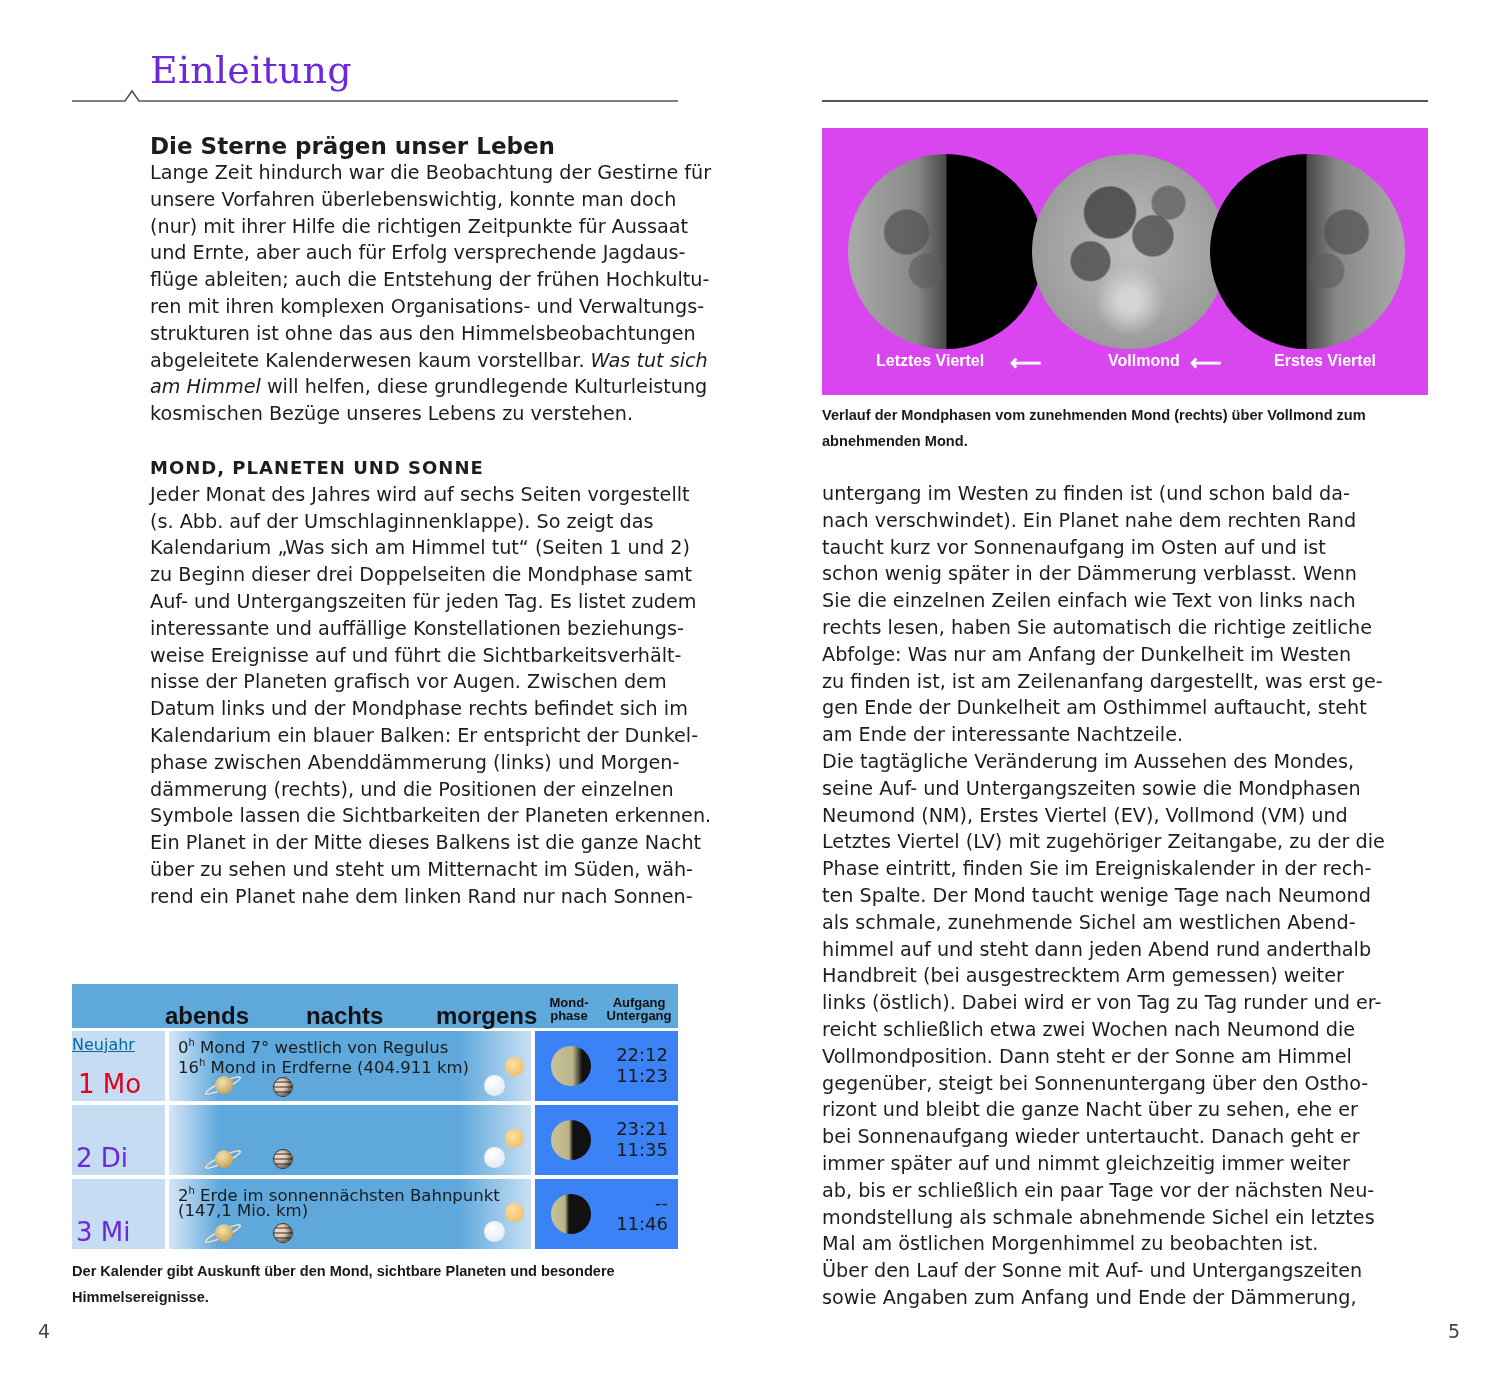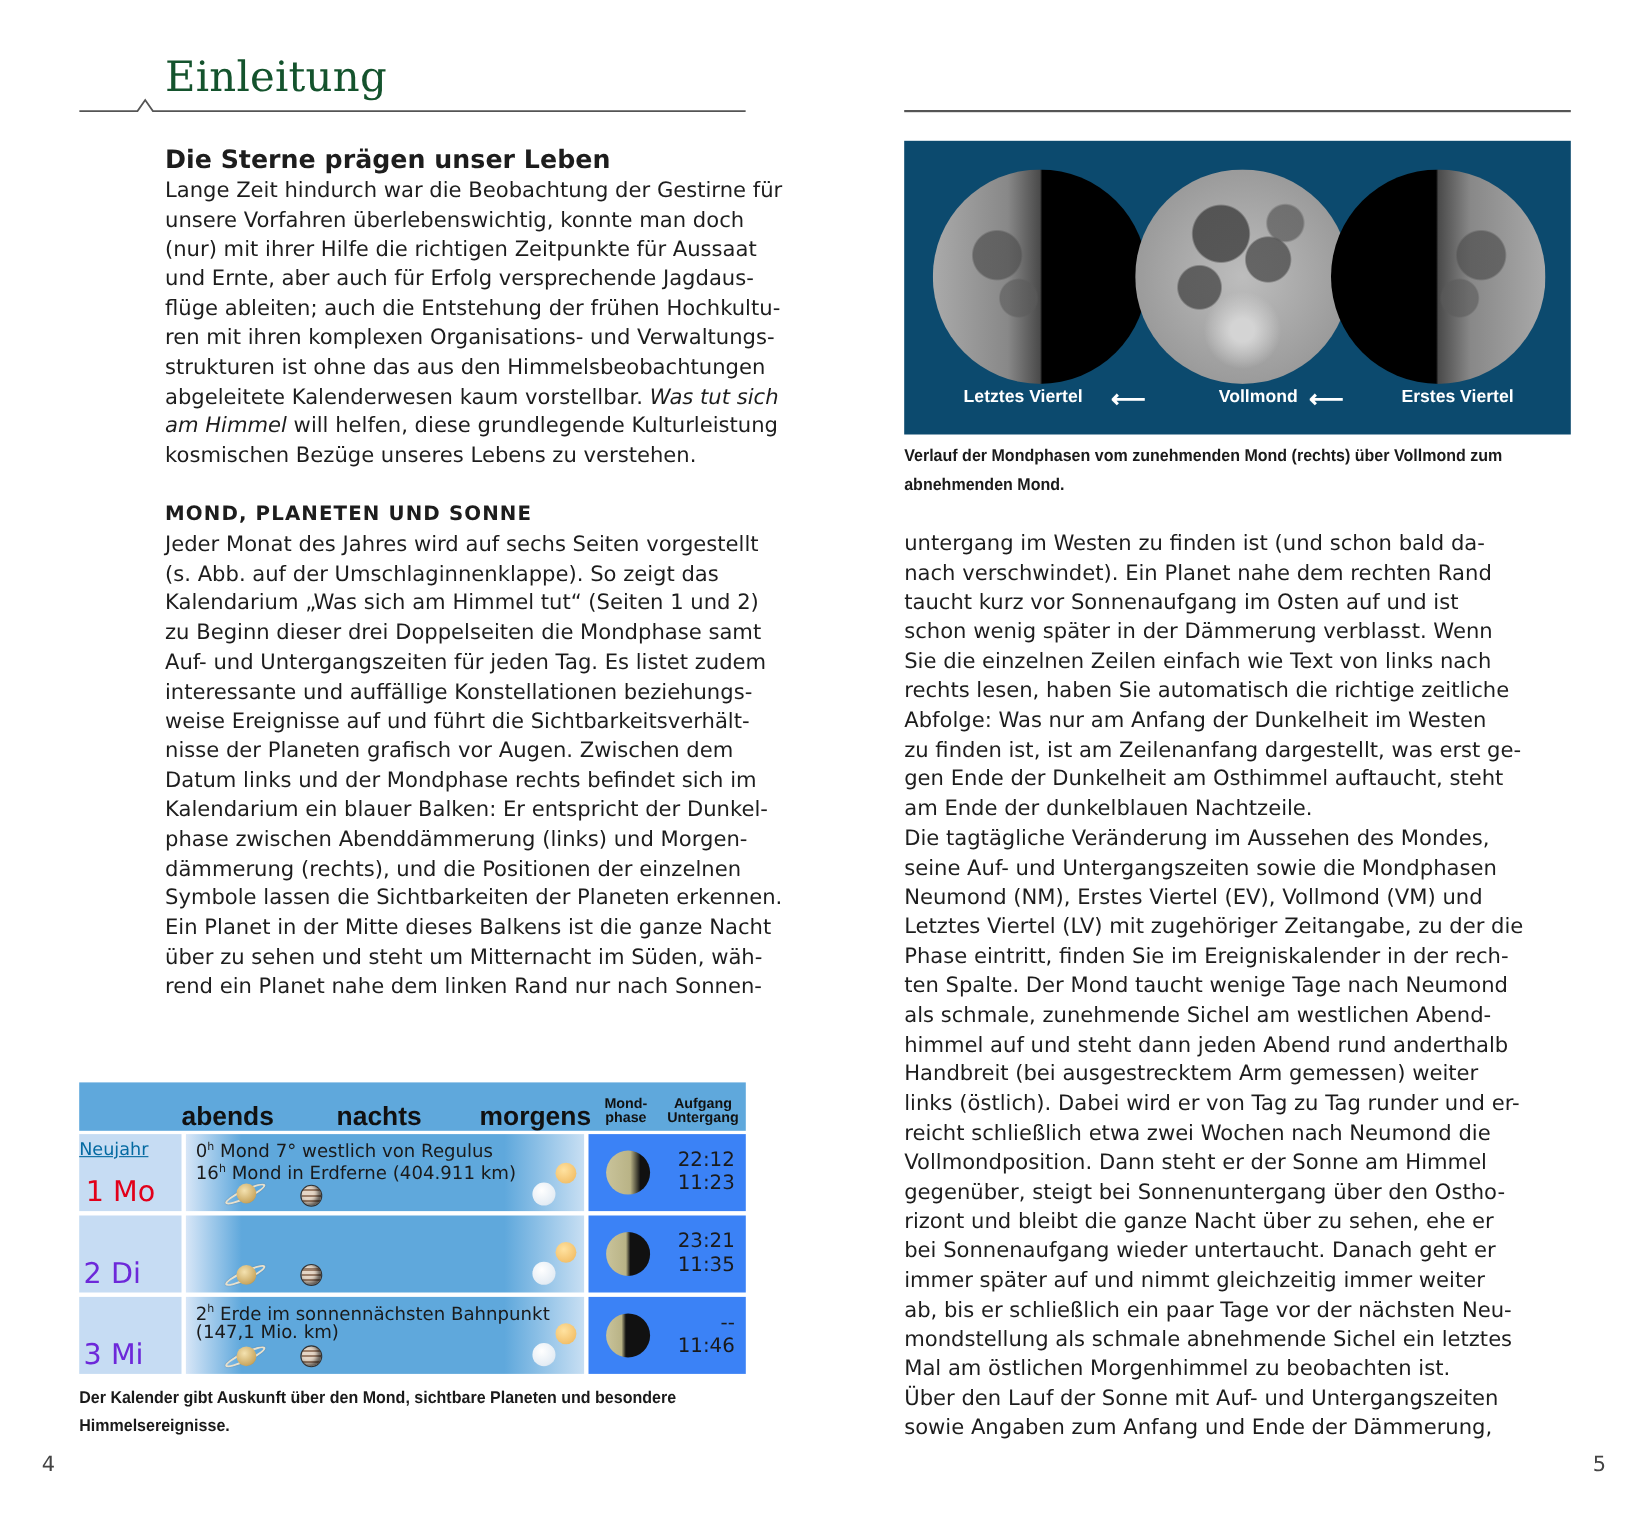--- a/index.html
+++ b/index.html
@@ -2,36 +2,36 @@
 <html><head>
 <meta charset="utf-8">
 <style>
   * { box-sizing: border-box; margin: 0; padding: 0; }
   html, body { width: 1500px; height: 1380px; background: #ffffff; overflow: hidden; }
   body { position: relative; font-family: "DejaVu Sans", "Liberation Sans", sans-serif; color: #1a1a1a; }
 
   .page-title {
     position: absolute; left: 150px; top: 48px;
     font-family: "DejaVu Serif", "Liberation Serif", serif;
-    font-size: 38px; font-weight: normal; color: #14532d; letter-spacing: 0.2px;
+    font-size: 38px; font-weight: normal; color: #6d28d9; letter-spacing: 0.2px;
   }
   .rule-left { position: absolute; left: 72px; top: 100px; width: 606px; height: 2px; }
   .rule-right { position: absolute; left: 822px; top: 100px; width: 606px; height: 2px; background: #555; }
 
   .col { position: absolute; font-size: 19.2px; line-height: 26.8px; color: #1d1d1d; }
   .col-left { left: 150px; top: 130px; width: 530px; }
   .col-right { left: 822px; top: 481px; width: 560px; }
   .col p { white-space: nowrap; }
 
   .h-section { font-size: 23px; font-weight: bold; line-height: 32px; margin-bottom: -2px; }
   .h-caps { font-size: 18px; letter-spacing: 1px; line-height: 26.8px; margin-top: 27px; }
   em { font-style: italic; }
 
   
-  .moon-photo { position: absolute; left: 822px; top: 128px; width: 606px; height: 267px; background: #0c4a6e; overflow: hidden; }
+  .moon-photo { position: absolute; left: 822px; top: 128px; width: 606px; height: 267px; background: #d946ef; overflow: hidden; }
   .moon { position: absolute; border-radius: 50%; }
   .moon-full {
     left: 210px; top: 26px; width: 195px; height: 195px;
     background:
       radial-gradient(circle at 40% 30%, rgba(70,70,70,0.85) 0 14%, transparent 15%),
       radial-gradient(circle at 62% 42%, rgba(80,80,80,0.8) 0 12%, transparent 13%),
       radial-gradient(circle at 30% 55%, rgba(75,75,75,0.8) 0 11%, transparent 12%),
       radial-gradient(circle at 70% 25%, rgba(90,90,90,0.7) 0 8%, transparent 9%),
       radial-gradient(circle at 50% 75%, #d4d4d4 0 6%, transparent 20%),
       radial-gradient(circle at 50% 50%, #bdbdbd 0%, #9b9b9b 70%, #6e6e6e 100%);
@@ -266,21 +266,21 @@
 <div class="col col-right">
   <p>untergang im Westen zu finden ist (und schon bald da-</p>
   <p>nach verschwindet). Ein Planet nahe dem rechten Rand</p>
   <p>taucht kurz vor Sonnenaufgang im Osten auf und ist</p>
   <p>schon wenig später in der Dämmerung verblasst. Wenn</p>
   <p>Sie die einzelnen Zeilen einfach wie Text von links nach</p>
   <p>rechts lesen, haben Sie automatisch die richtige zeitliche</p>
   <p>Abfolge: Was nur am Anfang der Dunkelheit im Westen</p>
   <p>zu finden ist, ist am Zeilenanfang dargestellt, was erst ge-</p>
   <p>gen Ende der Dunkelheit am Osthimmel auftaucht, steht</p>
-  <p>am Ende der dunkelblauen Nachtzeile.</p>
+  <p>am Ende der interessante Nachtzeile.</p>
   <p>Die tagtägliche Veränderung im Aussehen des Mondes,</p>
   <p>seine Auf- und Untergangszeiten sowie die Mondphasen</p>
   <p>Neumond (NM), Erstes Viertel (EV), Vollmond (VM) und</p>
   <p>Letztes Viertel (LV) mit zugehöriger Zeitangabe, zu der die</p>
   <p>Phase eintritt, finden Sie im Ereigniskalender in der rech-</p>
   <p>ten Spalte. Der Mond taucht wenige Tage nach Neumond</p>
   <p>als schmale, zunehmende Sichel am westlichen Abend-</p>
   <p>himmel auf und steht dann jeden Abend rund anderthalb</p>
   <p>Handbreit (bei ausgestrecktem Arm gemessen) weiter</p>
   <p>links (östlich). Dabei wird er von Tag zu Tag runder und er-</p>

